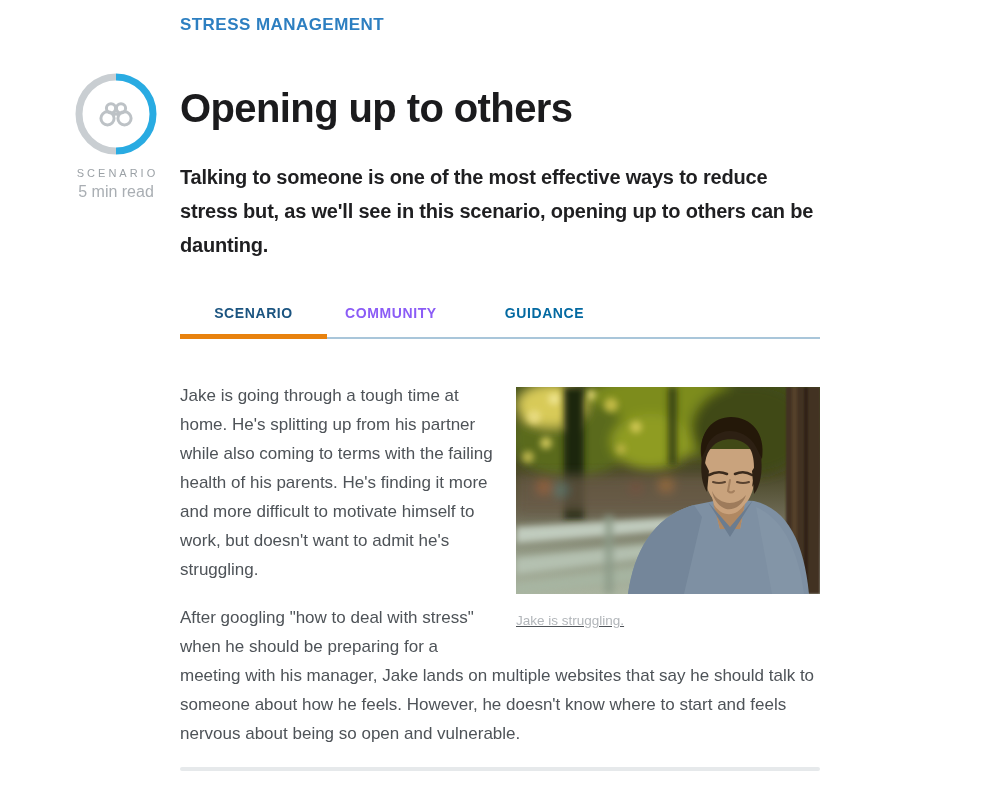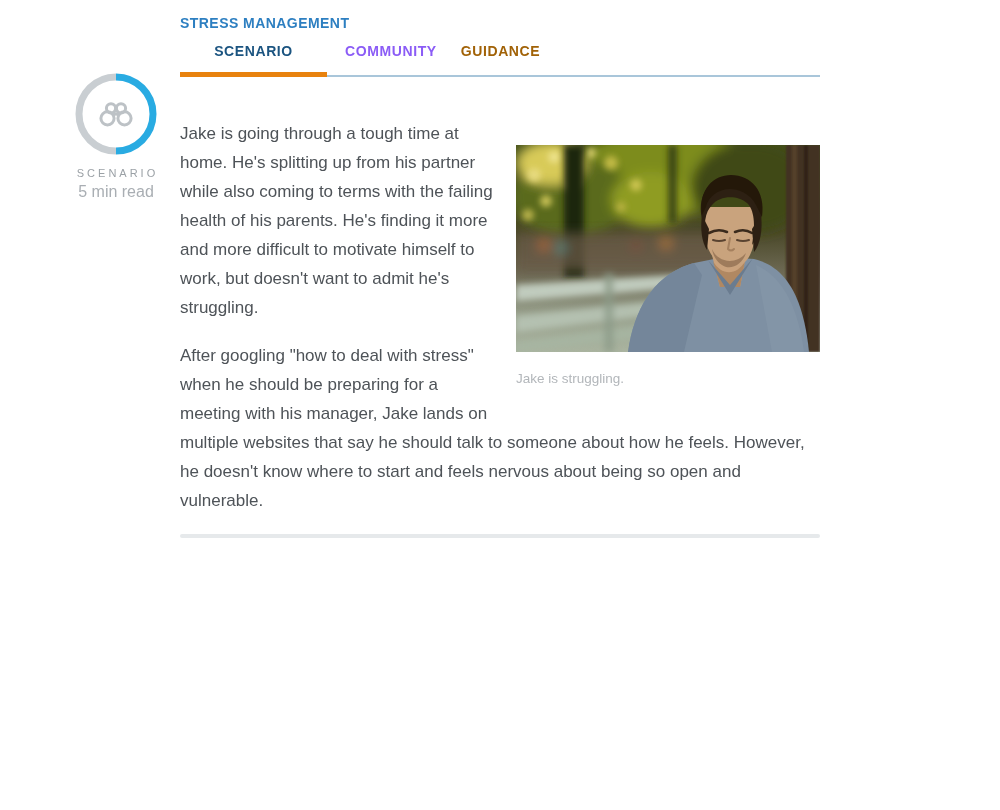--- a/index.html
+++ b/index.html
@@ -9,21 +9,21 @@
     background: #ffffff;
     font-family: "Liberation Sans", sans-serif;
     overflow: hidden;
     position: relative;
     color: #4e5358;
   }
 
   
   .eyebrow {
     position: absolute; left: 180px; top: 15px;
-    font-size: 14px; font-weight: 700; letter-spacing: .45px;
+    font-size: 17px; font-weight: 700; letter-spacing: .45px;
     color: #2d7fc1; cursor: pointer;
   }
 
   
   .rail { position: absolute; left: 72px; top: 70px; width: 88px; text-align: center; }
   .ring-wrap { position: relative; width: 88px; height: 88px; margin: 0 auto; }
   .ring-wrap svg.ring { display: block; }
   .binoc {
     position: absolute; left: 50%; top: 50%;
     transform: translate(-50%, -52%);
@@ -43,29 +43,29 @@
   .intro {
     margin: 28px 0 0; font-size: 20px; line-height: 34px;
     font-weight: 600; letter-spacing: -0.2px; color: #1f1f21;
   }
 
   
   .tabs { margin-top: 42px; display: flex; align-items: flex-end; height: 17px; }
   .tab { font-size: 14px; font-weight: 700; letter-spacing: .6px; cursor: pointer; white-space: nowrap; }
   .tab-active { width: 147px; text-align: center; color: #1b5480; }
   .tab-community { margin-left: 18px; color: #8b5cf6; }
-  .tab-guidance { margin-left: 24px; color: #a16207; cursor: default; }
+  .tab-guidance { margin-left: 68px; color: #0369a1; cursor: default; }
   .tabline { position: relative; margin-top: 13px; height: 5px; }
   .tabline-base { position: absolute; left: 0; right: 0; bottom: 0; height: 2px; background: #a9c6da; }
   .tabline-active { position: absolute; left: 0; bottom: 0; width: 147px; height: 5px; background: #e8820e; }
 
   
   .article { margin-top: 42px; font-size: 17px; line-height: 29px; color: #4e5358; }
   .article p { margin: 0 0 19px 0; }
-  figure.photo { float: right; width: 304px; margin: 26px 0 8px 22px; }
+  figure.photo { float: right; width: 304px; margin: 6px 0 8px 22px; text-decoration: underline; }
   figure.photo svg { display: block; width: 304px; height: 207px; }
   figcaption { margin-top: 12px; font-size: 13.5px; color: #b2b6ba; }
 
   .divider {
     clear: both; margin-top: 1px; height: 4px; width: 640px;
     border-radius: 3px; background: #e6e9eb;
   }
 </style>
 </head>
 <body>
@@ -88,20 +88,22 @@
           <circle cx="28.5" cy="21" r="6.6"></circle>
           <path d="M17.5 17.5 Q20 15.5 22.5 17.5"></path>
         </g>
       </svg>
     </div>
     <div class="type-label">SCENARIO</div>
     <div class="read-time">5 min read</div>
   </aside>
 
   <main class="main">
+    <h1 class="title">Opening up to others</h1>
+    <p class="intro">Talking to someone is one of the most effective ways to reduce stress but, as we'll see in this scenario, opening up to others can be daunting.</p>
 
     <nav class="tabs">
       <div class="tab tab-active">SCENARIO</div>
       <div class="tab tab-community">COMMUNITY</div>
       <div class="tab tab-guidance">GUIDANCE</div>
     </nav>
     <div class="tabline">
       <div class="tabline-base"></div>
       <div class="tabline-active"></div>
     </div>

